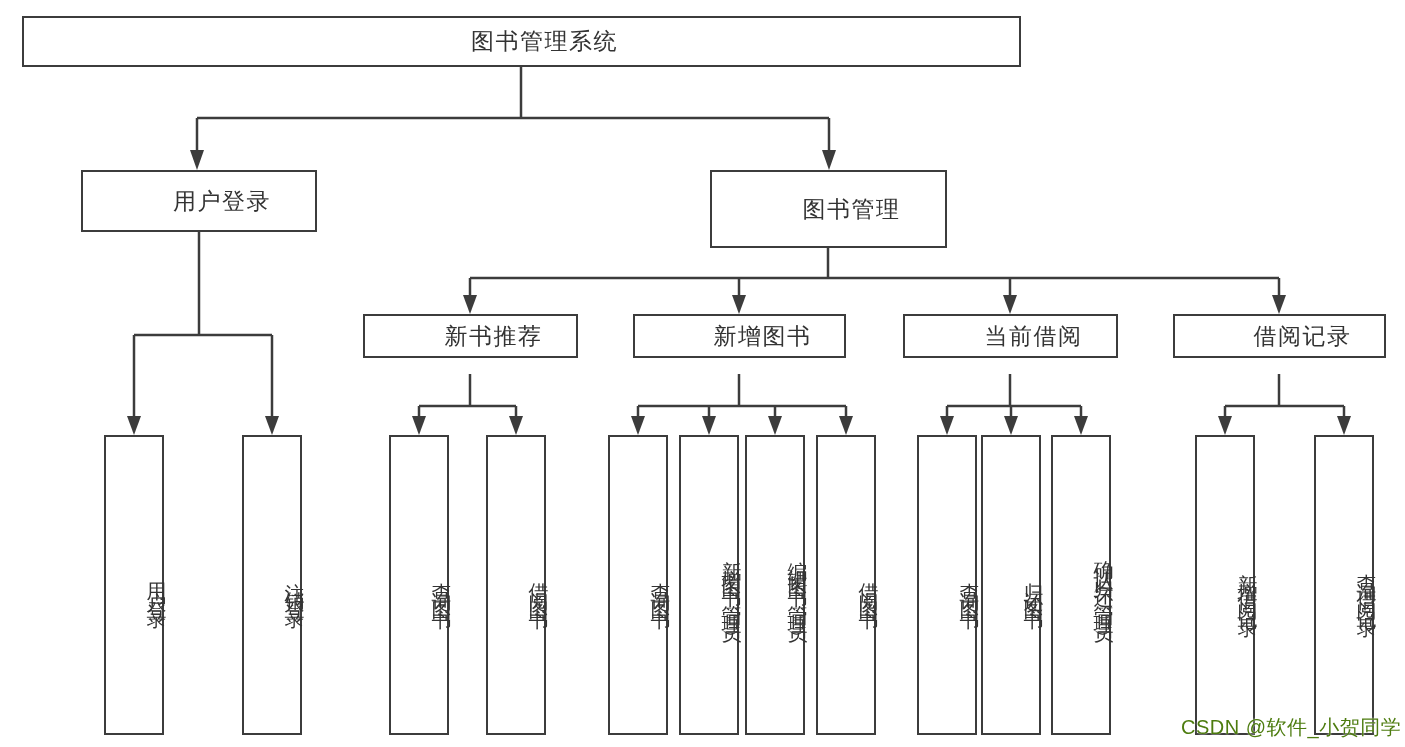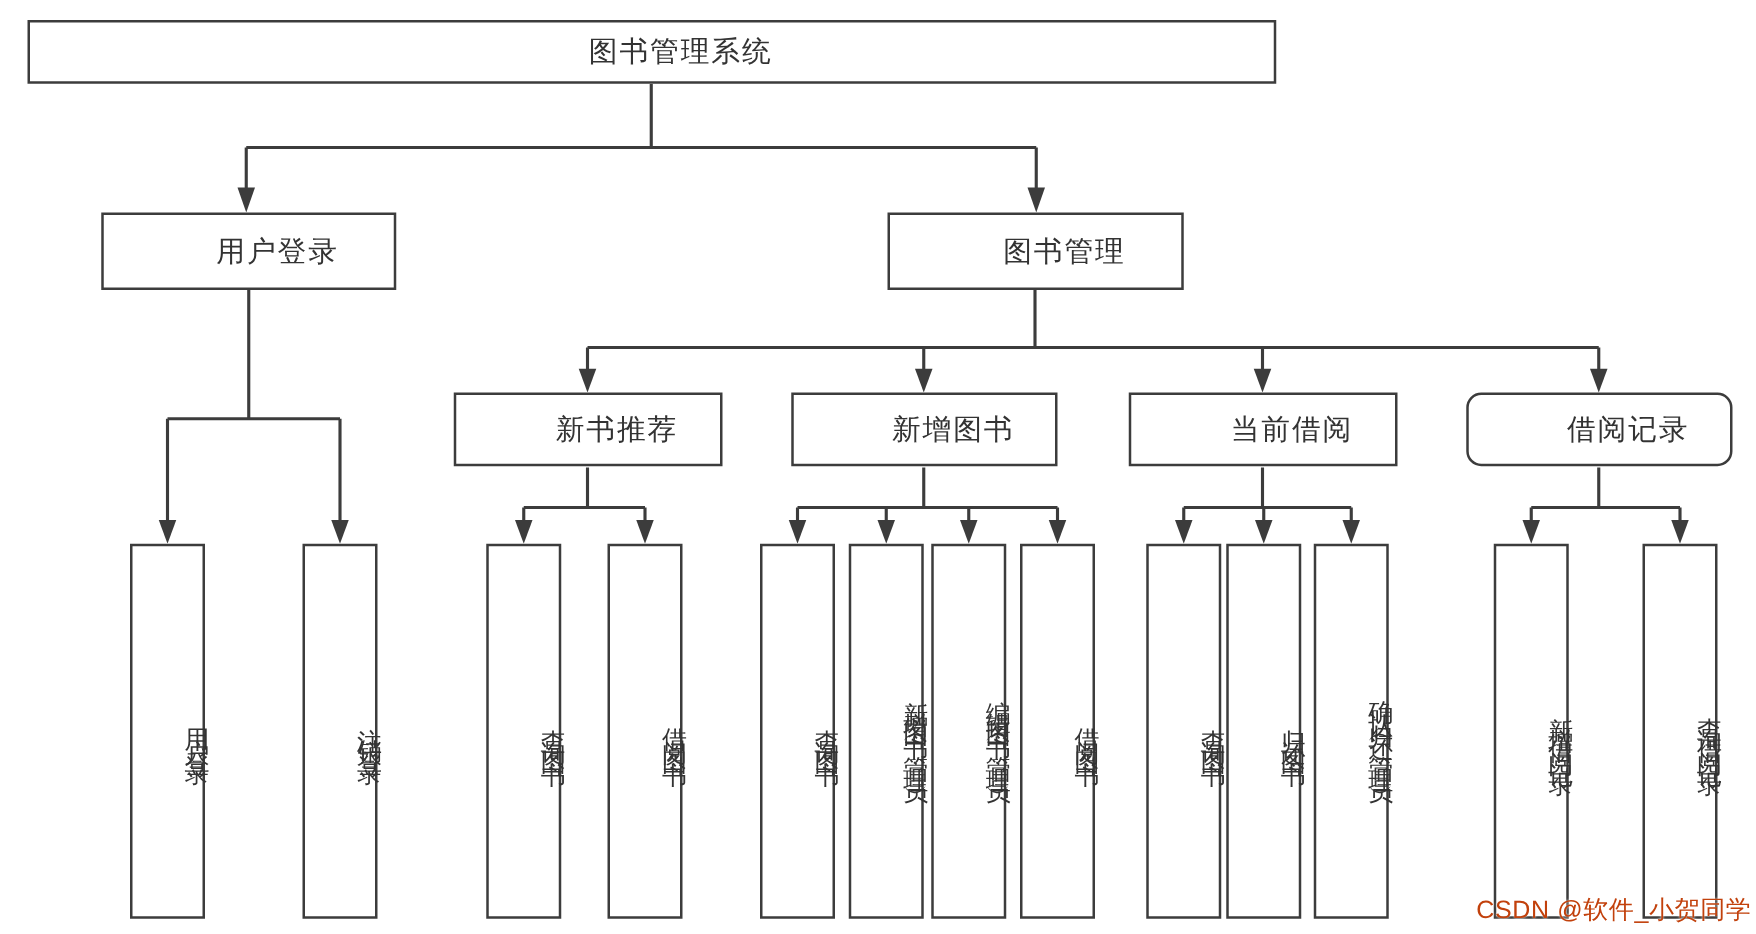--- a/index.html
+++ b/index.html
@@ -32,26 +32,26 @@
     color: #333333;
     padding-left: 46px;
   }
   .hbox {
     font-size: 23px;
     letter-spacing: 1.5px;
     white-space: nowrap;
   }
   .root-box   { left: 22px;   top: 16px;  width: 999px; height: 51px; }
   .lvl2-a     { left: 81px;   top: 170px; width: 236px; height: 62px; }
-  .lvl2-b     { left: 710px;  top: 170px; width: 237px; height: 62px; }
-  .lvl3       { top: 314px; height: 59px; font-family: Liberation Mono, monospace; }
+  .lvl2-b     { left: 710px;  top: 170px; width: 237px; height: 78px; }
+  .lvl3       { top: 314px; height: 44px; font-family: Liberation Mono, monospace; }
   .lvl3-a     { left: 363px;  width: 215px; }
   .lvl3-b     { left: 633px;  width: 213px; }
   .lvl3-c     { left: 903px;  width: 215px; text-align: right; }
-  .lvl3-d     { left: 1173px; width: 213px; border-radius: 12px; }
+  .lvl3-d     { left: 1173px; width: 213px; }
   .leaf {
     top: 435px;
     width: 60px;
     height: 300px;
   }
   .vtext {
     writing-mode: vertical-rl;
     text-orientation: mixed;
     font-size: 20px;
     letter-spacing: 0.45em;
@@ -69,21 +69,21 @@
   .leaf-9  { left: 917px; }
   .leaf-10 { left: 981px; }
   .leaf-11 { left: 1051px; }
   .leaf-12 { left: 1195px; }
   .leaf-13 { left: 1314px; }
   .watermark {
     position: absolute;
     left: 1181px;
     top: 714px;
     font-size: 20px;
-    color: #c2410c;
+    color: #4d7c0f;
     letter-spacing: 0.5px;
     white-space: nowrap;
     text-shadow: 0 0 2px #ffffff;
     z-index: 5;
   }
 </style>
 </head>
 <body>
 
 <div class="canvas">

